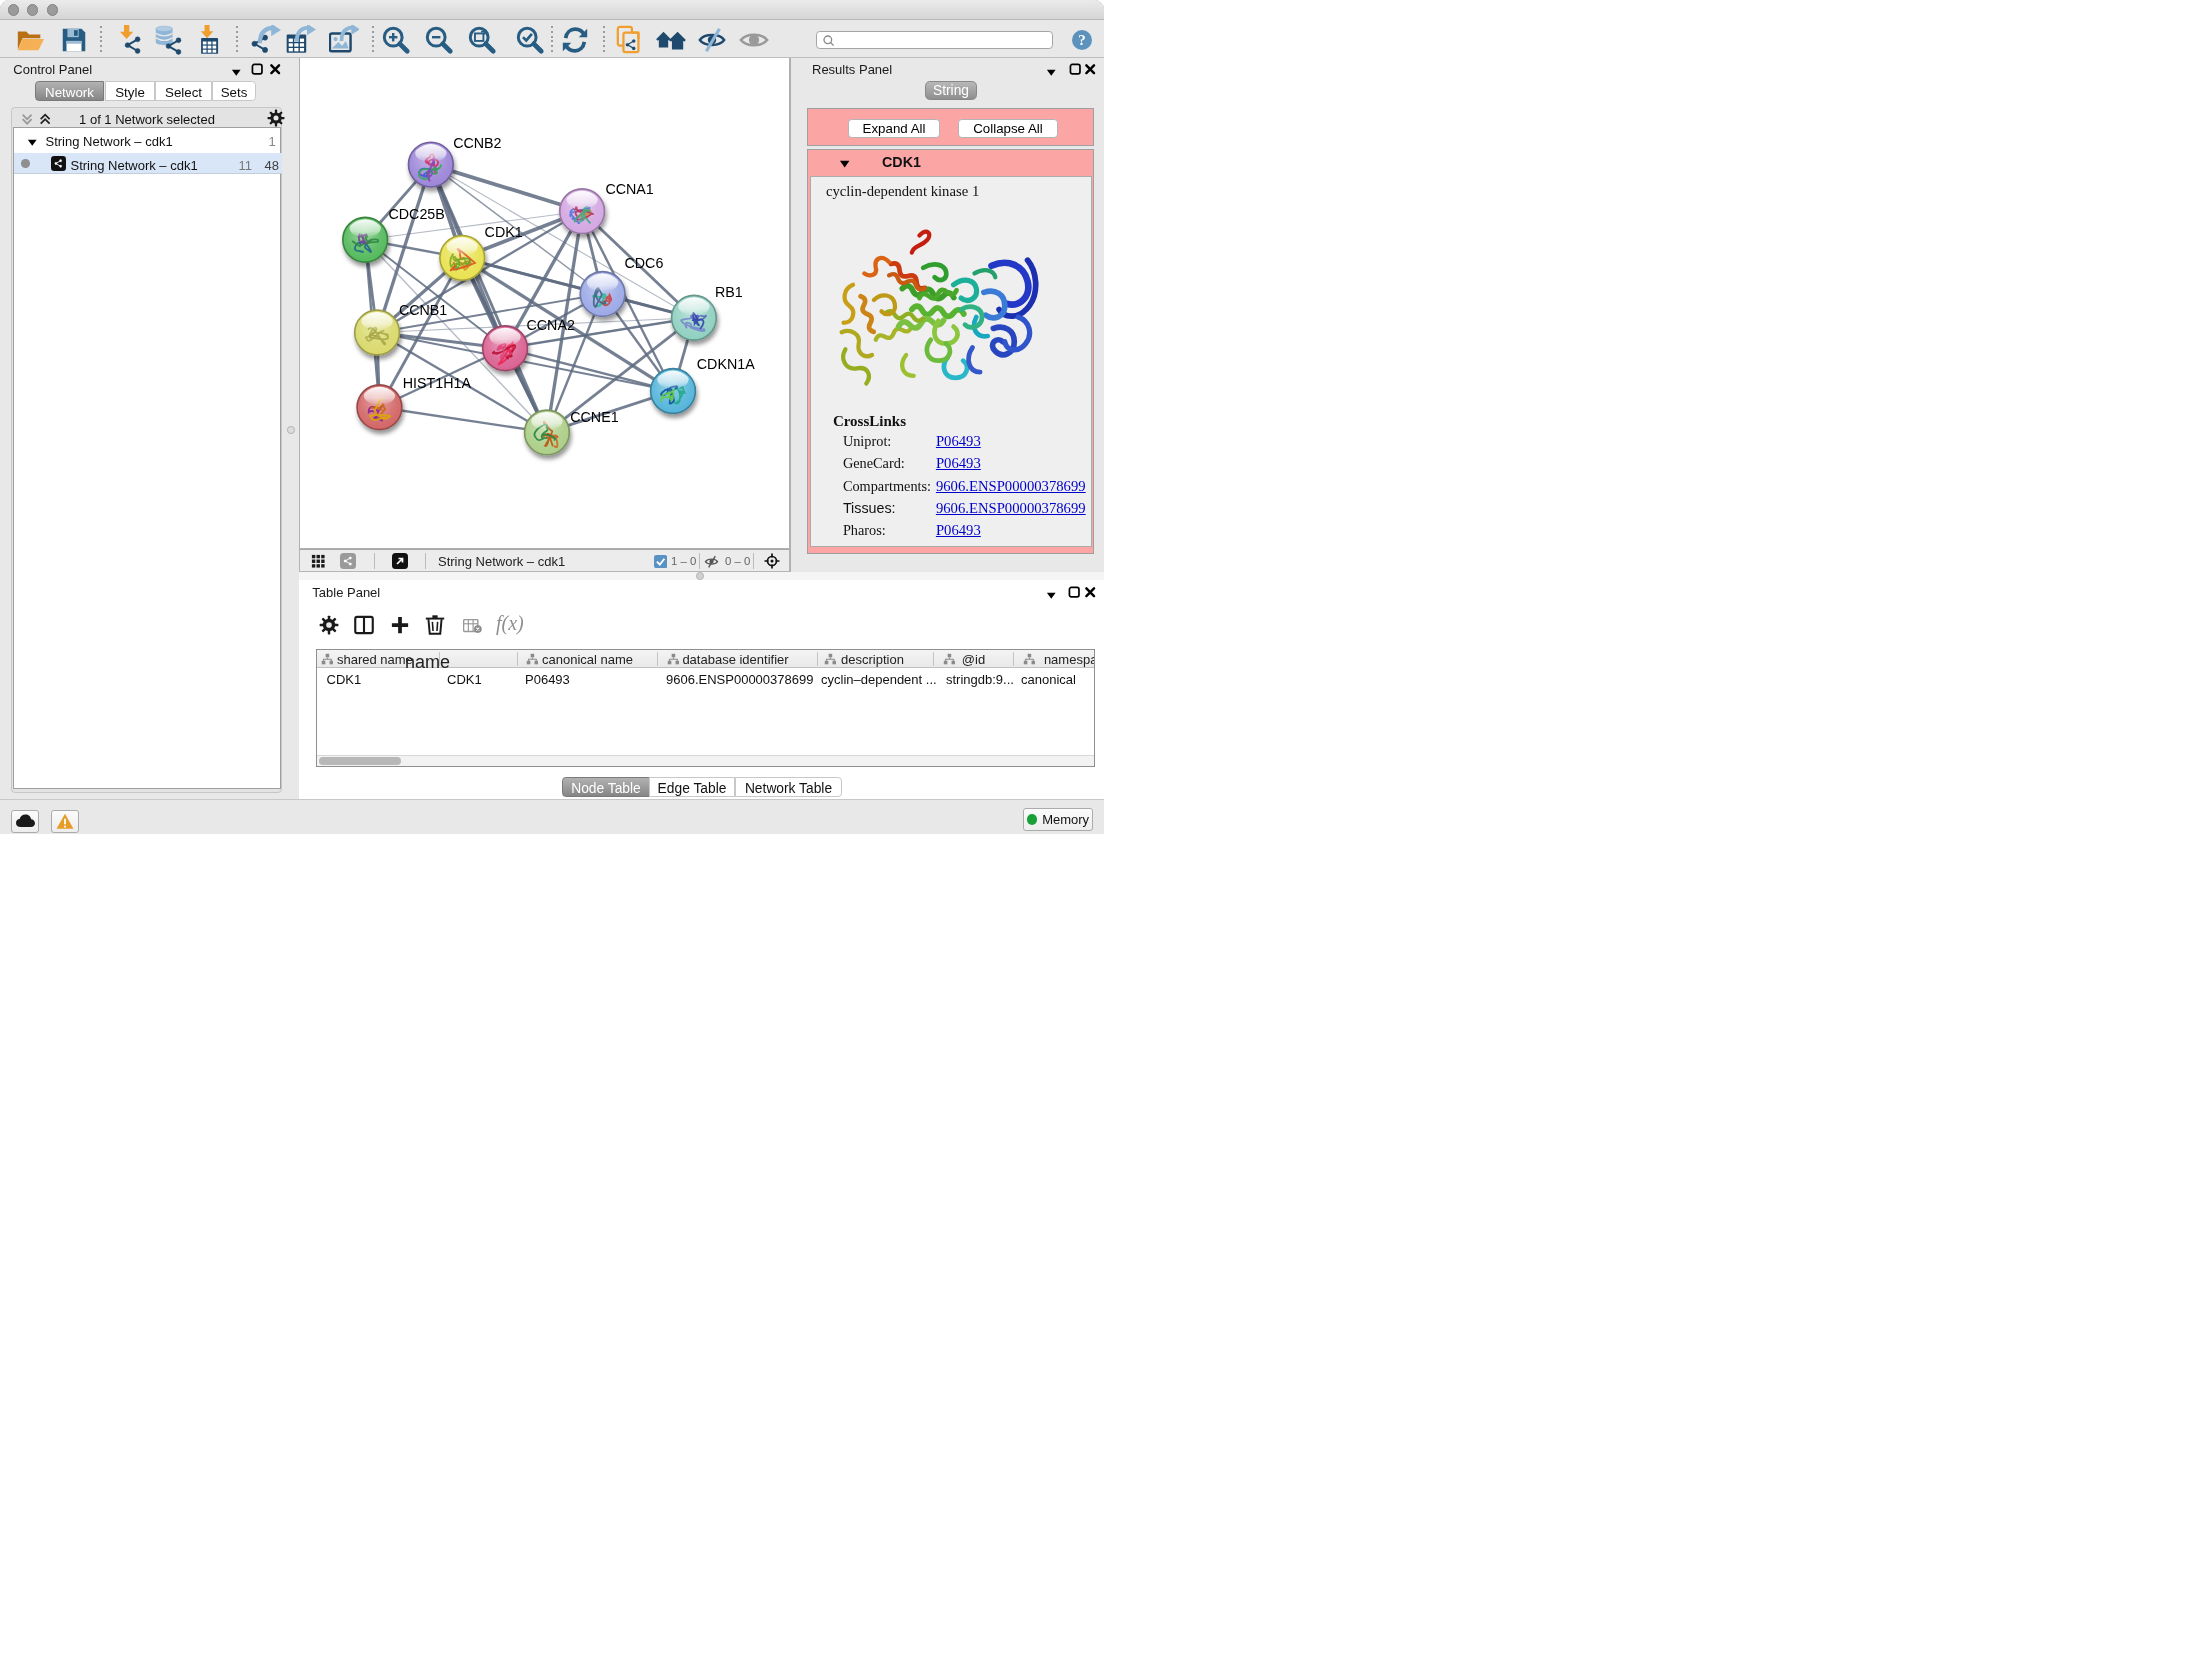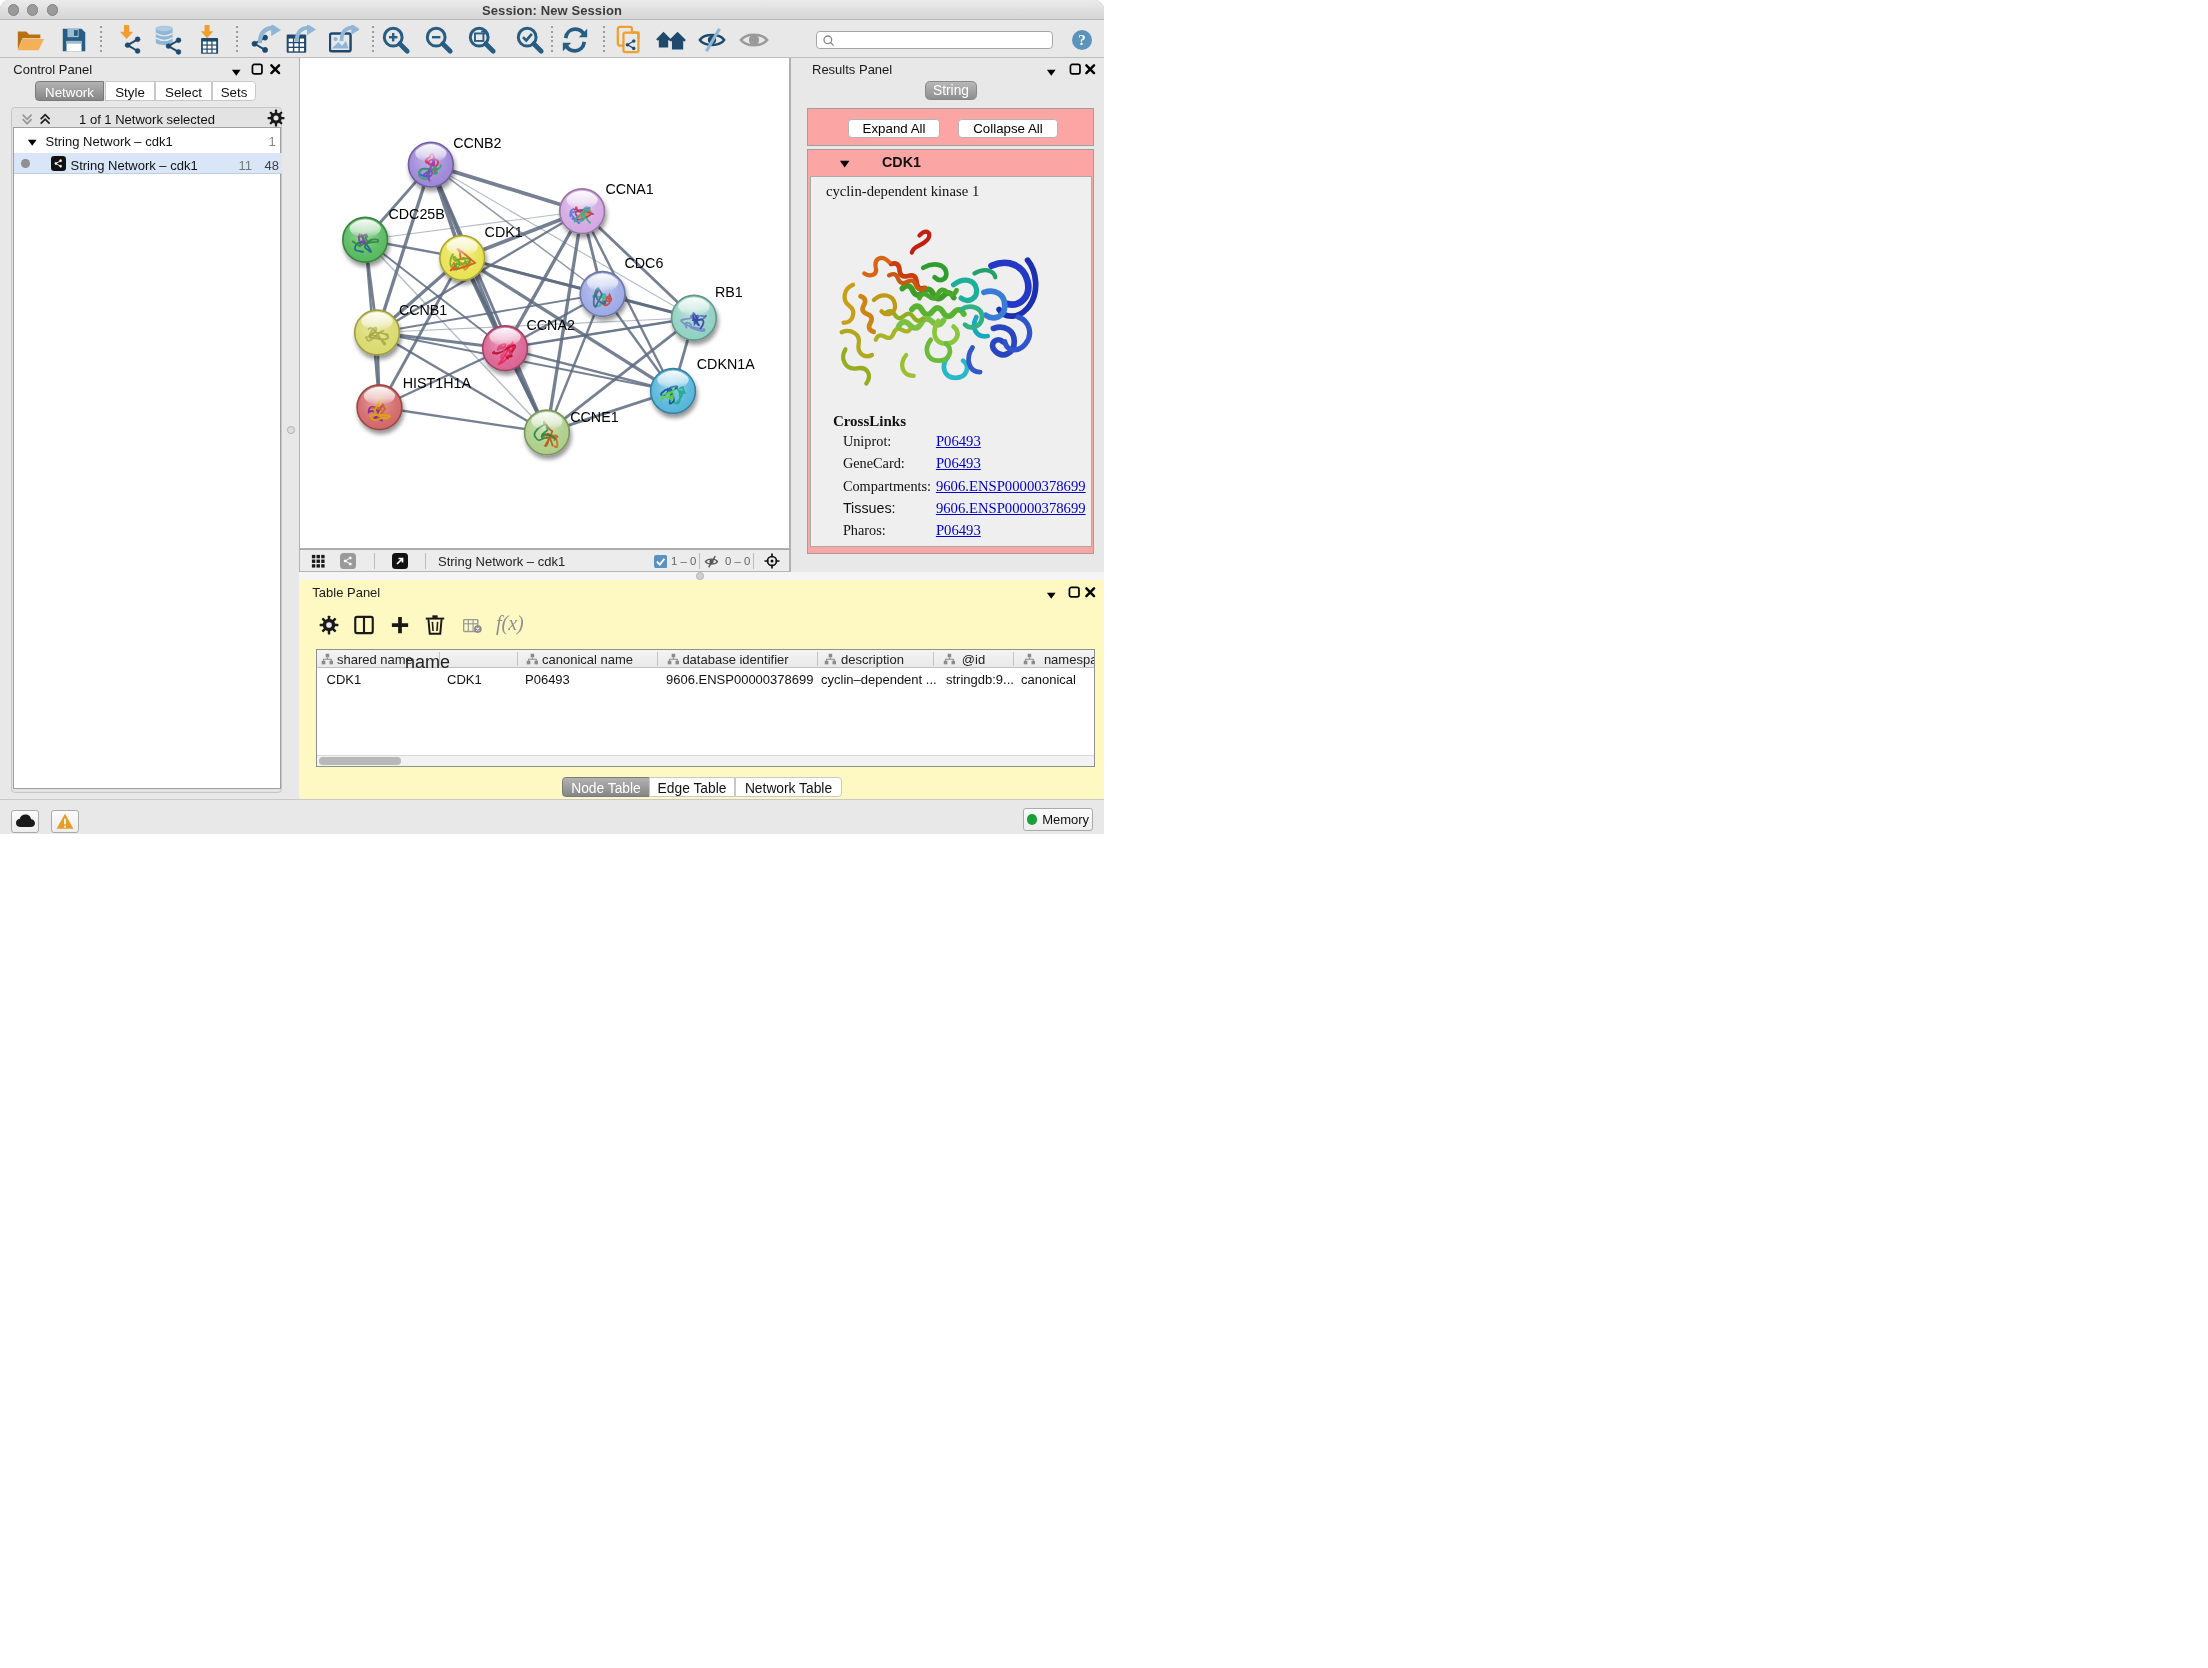--- a/index.html
+++ b/index.html
@@ -15,21 +15,20 @@
   .tabbtn{position:absolute;height:20.4px;background:#ffffff;border:1px solid #c8c8c8;font-size:13.3px;color:#111;text-align:center}
 .tabsel{background:linear-gradient(#b2b2b2,#868686);color:#fff;border-color:#7a7a7a}
 .gbox{position:absolute;border:1px solid #9f9f9f;background:#fca5a5}
 .white{background:#ffffff}
 </style></head><body>
 <div id="win">
     <div id="titlebar">
       <div class="tl" style="left:7.6px"></div>
       <div class="tl" style="left:27px"></div>
       <div class="tl" style="left:47px"></div>
-      <div id="title">Session: New Session</div>
     </div>
     <div id="toolbar">
       <svg style="position:absolute;left:15px;top:4.8px" width="30" height="30" viewBox="0 0 32 32">
         <path d="M3 7 L12 7 L15 10 L27 10 L27 14 L8 14 L3 26 Z" fill="#b96f14"></path>
         <path d="M8 15 L31 15 L25 27 L3 27 Z" fill="#f5b055"></path>
       </svg>
       <svg style="position:absolute;left:59px;top:4.8px" width="30" height="30" viewBox="0 0 32 32">
         <path d="M4 4 L24 4 L28 8 L28 28 L4 28 Z" fill="#275d82"></path>
         <rect x="9" y="4" width="12" height="9" fill="#9dbdd4"></rect>
         <rect x="16" y="5.5" width="4" height="6" fill="#275d82"></rect>
@@ -645,21 +644,21 @@
           <div class="abs" style="left:125px;top:278px;font-family:'Liberation Serif',serif;font-size:14.7px;white-space:nowrap"><span style="color:#0000cc;text-decoration:underline">P06493</span></div>
           <div class="abs" style="left:32px;top:301px;font-family:'Liberation Serif',serif;font-size:14.3px;color:#111">Compartments:</div>
           <div class="abs" style="left:125px;top:301px;font-family:'Liberation Serif',serif;font-size:14.7px;white-space:nowrap"><span style="color:#0000cc;text-decoration:underline">9606.ENSP00000378699</span></div>
           <div class="abs" style="left:32px;top:323px;font-family:Liberation Sans, sans-serif;font-size:14.3px;color:#111">Tissues:</div>
           <div class="abs" style="left:125px;top:323px;font-family:'Liberation Serif',serif;font-size:14.7px;white-space:nowrap"><span style="color:#0000cc;text-decoration:underline">9606.ENSP00000378699</span></div>
           <div class="abs" style="left:32px;top:345px;font-family:'Liberation Serif',serif;font-size:14.3px;color:#111">Pharos:</div>
           <div class="abs" style="left:125px;top:345px;font-family:'Liberation Serif',serif;font-size:14.7px;white-space:nowrap"><span style="color:#0000cc;text-decoration:underline">P06493</span></div>
         </div>
       </div>
     </div>
-    <div class="abs" style="left:299px;top:580px;width:806px;height:219px;background:#fef9c3">
+    <div class="abs" style="left:299px;top:580px;width:806px;height:219px;background:#ffffff">
       <div class="abs ptitle" style="left:13.3px;top:4.8px">Table Panel</div>
       <svg style="position:absolute;left:747px;top:9.5px" width="10.5" height="10.5" viewBox="0 0 12 12">
         <path d="M1 3 L11 3 L6 10 Z" fill="#000"></path>
       </svg>
       <svg style="position:absolute;left:769px;top:5.7px" width="12.4" height="12.4" viewBox="0 0 13 13">
         <rect x="1.5" y="1.5" width="10" height="10" rx="2" fill="none" stroke="#000" stroke-width="1.8"></rect>
       </svg>
       <svg style="position:absolute;left:785px;top:5.7px" width="12.4" height="12.4" viewBox="0 0 13 13">
         <path d="M2.5 2.5 L10.5 10.5 M10.5 2.5 L2.5 10.5" stroke="#000" stroke-width="2.6" stroke-linecap="round"></path>
       </svg>

